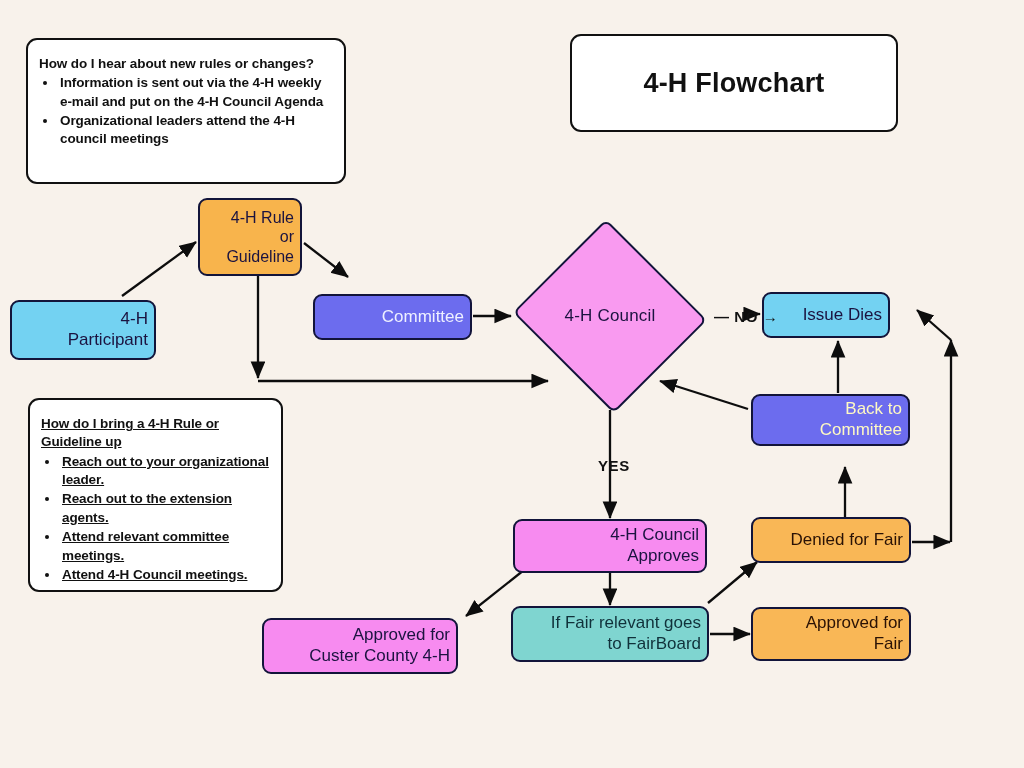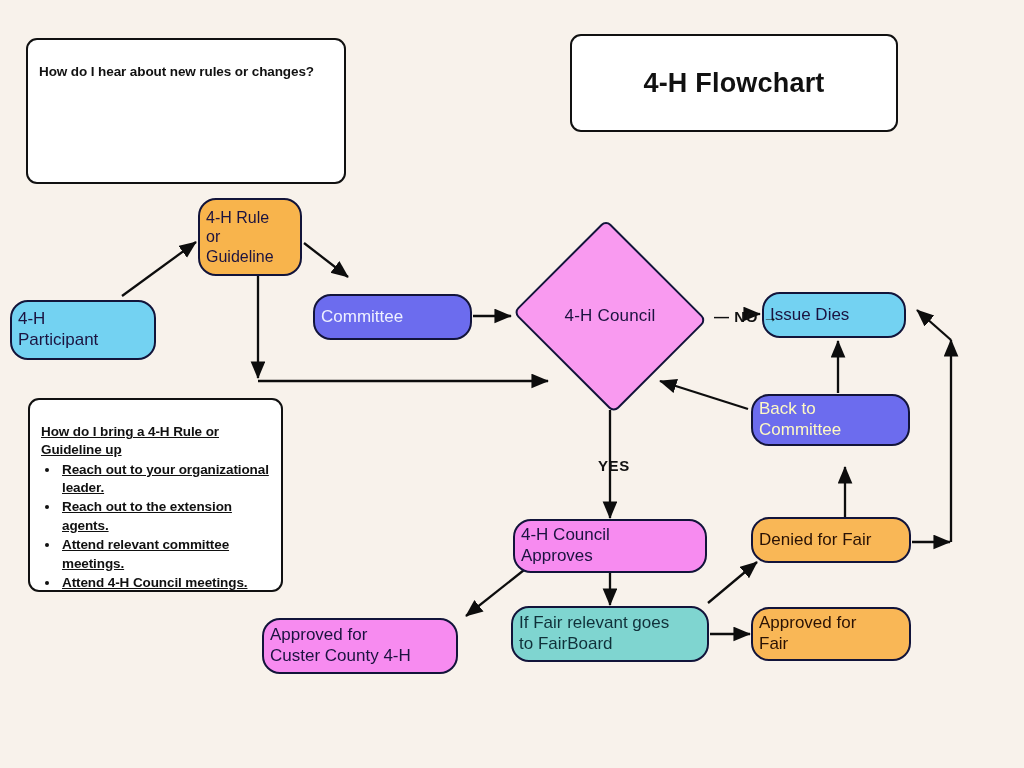--- a/index.html
+++ b/index.html
@@ -24,25 +24,25 @@
     position: absolute;
     left: 0; top: 0;
     width: 1024px;
     height: 768px;
     pointer-events: none;
   }
   .node {
     position: absolute;
     box-sizing: border-box;
     border: 2.5px solid #12143a;
-    border-radius: 18px;
+    border-radius: 9px;
     display: flex;
     align-items: center;
     justify-content: center;
-    text-align: left;
+    text-align: right;
     line-height: 1.22;
     color: #1b1340;
     font-family: "Liberation Sans", sans-serif;
   }
   .node .txt { display: block; width: 100%; padding: 0 6px; }
 
   
   .card {
     position: absolute;
     box-sizing: border-box;
@@ -50,21 +50,21 @@
     border: 2.5px solid #111111;
     border-radius: 11px;
     color: #111111;
     font-weight: bold;
     font-family: "Liberation Sans", sans-serif;
   }
   .card .card-head {
     display: block;
     font-size: 13.5px;
     line-height: 1.36;
-    padding: 23px 12px 0 11px;
+    padding: 15px 12px 0 11px;
     letter-spacing: -0.1px;
   }
   .card ul {
     margin: 1px 0 0 0;
     padding: 0 10px 0 30px;
     list-style: disc;
   }
   .card li {
     font-size: 13.5px;
     line-height: 1.36;
@@ -175,20 +175,24 @@
       <line x1="951" y1="340" x2="917" y2="310"></line>
     </g>
   </svg>
 
   <div id="title-card" style="left:570px; top:34px; width:328px; height:98px;">
     <span class="txt">4-H Flowchart</span>
   </div>
 
   <div class="card" style="left:26px; top:38px; width:320px; height:146px;">
     <span class="card-head">How do I hear about new rules or changes?</span>
+    <ul>
+      <li>Information is sent out via the 4-H weekly e-mail and put on the 4-H Council Agenda</li>
+      <li>Organizational leaders attend the 4-H council meetings</li>
+    </ul>
   </div>
 
   <div class="card" style="left:28px; top:398px; width:255px; height:194px;text-decoration:underline;">
     <span class="card-head">How do I bring a 4-H Rule or Guideline up</span>
     <ul>
       <li>Reach out to your organizational leader.</li>
       <li>Reach out to the extension agents.</li>
       <li>Attend relevant committee meetings.</li>
       <li>Attend 4-H Council meetings.</li>
     </ul>
@@ -204,21 +208,21 @@
 
   <div class="node" style="left:313px; top:294px; width:159px; height:46px; background:#6c6cee; color:#eef0ff; font-size:17px;">
     <span class="txt">Committee</span>
   </div>
 
   <div class="diamond-wrap" style="left:509px; top:223px; width:202px; height:186px;">
     <div class="diamond-shape" style="background:#f99af0;"></div>
     <span class="txt">4-H Council</span>
   </div>
 
-  <div class="node" style="left:762px; top:292px; width:144px; height:46px; background:#73d2f2; font-size:17px;">
+  <div class="node" style="left:762px; top:292px; width:128px; height:46px; background:#73d2f2; font-size:17px;">
     <span class="txt">Issue Dies</span>
   </div>
 
   <div class="node" style="left:751px; top:394px; width:159px; height:52px; background:#6c6cee; color:#fef9c3; font-size:17px;">
     <span class="txt">Back to<br>Committee</span>
   </div>
 
   <div class="node" style="left:513px; top:519px; width:194px; height:54px; background:#f78bf0; font-size:17px;">
     <span class="txt">4-H Council<br>Approves</span>
   </div>

